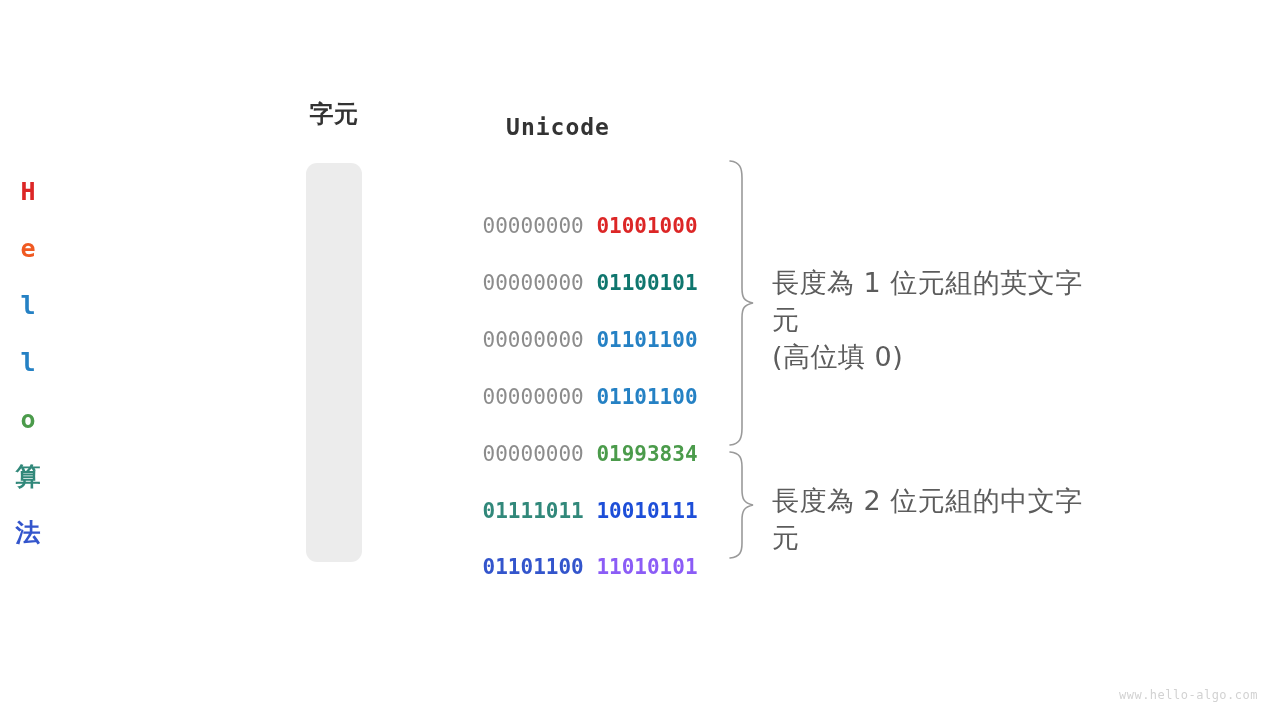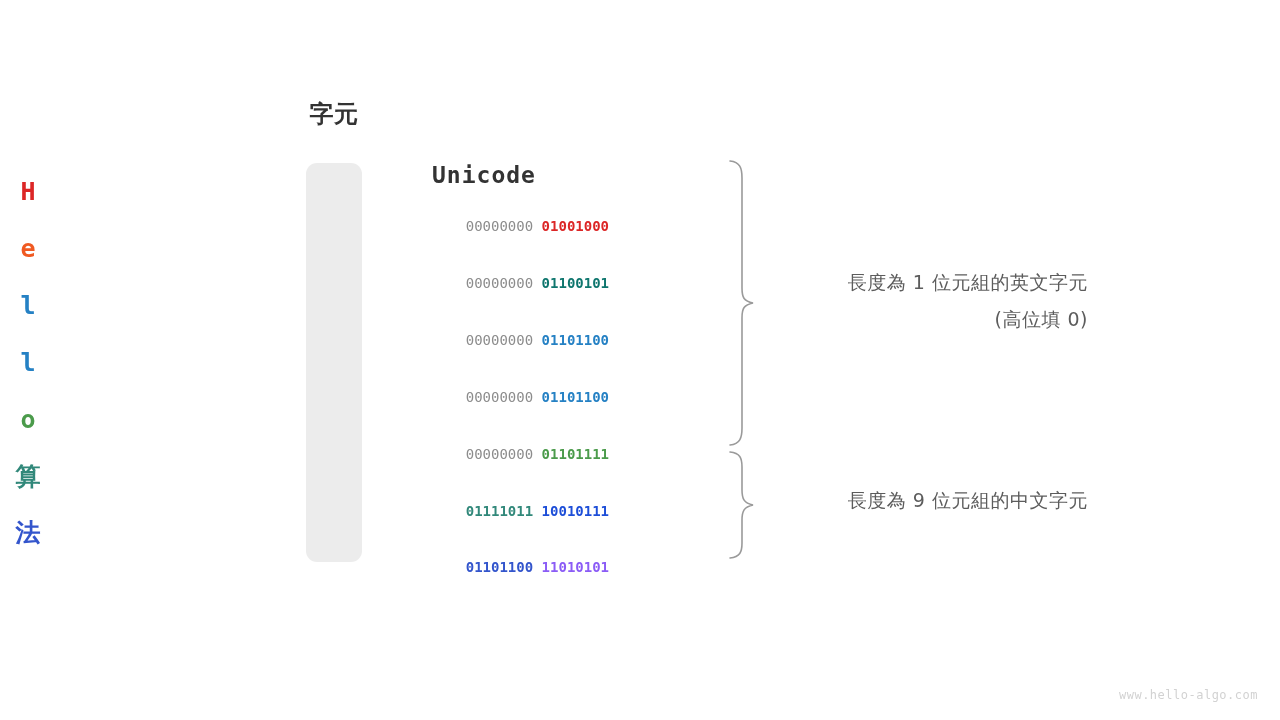--- a/index.html
+++ b/index.html
@@ -35,27 +35,26 @@
     font-size: 24px;
     font-weight: 700;
     color: #333333;
     letter-spacing: 0.5px;
   }
   .hdr-unicode {
     position: absolute;
     left: 432px;
     top: 114px;
     width: 252px;
-    text-align: left;
+    text-align: center;
     font-family: "DejaVu Sans Mono", "Liberation Mono", monospace;
     font-size: 23px;
     font-weight: 700;
     color: #333333;
     letter-spacing: 1px;
-    margin-top: 48px;
   }
 
   
   .char-column {
     position: absolute;
     left: 306px;
     top: 163px;
     width: 56px;
     height: 399px;
     background: #ececec;
@@ -79,23 +78,23 @@
     font-size: 25px;
   }
 
   
   .bin-row {
     position: absolute;
     left: 432px;
     width: 252px;
     height: 34px;
     line-height: 34px;
-    text-align: left;
-    font-family: "DejaVu Sans Mono", "Liberation Mono", monospace;
-    font-size: 14px;
+    text-align: right;
+    font-family: "DejaVu Sans Mono", "Liberation Mono", monospace;
+    font-size: 21px;
     font-weight: 700;
     white-space: pre;
     letter-spacing: 0px;
   }
   .bin-hi-pad {
     color: #8c8c8c;
     font-weight: 400;
   }
   .bin-hi-on {
     font-weight: 700;
@@ -106,24 +105,24 @@
 
   
   .brace-svg {
     position: absolute;
     overflow: visible;
   }
 
   
   .annot {
     position: absolute;
-    text-align: right;
+    text-align: left;
     color: #5c5c5c;
     font-family: "DejaVu Sans", "Liberation Sans", sans-serif;
-    font-size: 19px;
+    font-size: 27px;
     line-height: 37px;
     letter-spacing: 0.5px;
   }
 
   
   .watermark {
     position: absolute;
     right: 22px;
     bottom: 18px;
     font-family: "DejaVu Sans Mono", "Liberation Mono", monospace;
@@ -156,21 +155,21 @@
   <div class="bin-row" style="top: 232px;">
     <span class="bin-hi bin-hi-pad" style="color: rgb(140, 140, 140);">00000000</span><span> </span><span class="bin-lo" style="color: #0f766e;">01100101</span>
   </div>
   <div class="bin-row" style="top: 289px;">
     <span class="bin-hi bin-hi-pad" style="color: rgb(140, 140, 140);">00000000</span><span> </span><span class="bin-lo" style="color: rgb(37, 129, 196);">01101100</span>
   </div>
   <div class="bin-row" style="top: 346px;">
     <span class="bin-hi bin-hi-pad" style="color: rgb(140, 140, 140);">00000000</span><span> </span><span class="bin-lo" style="color: rgb(37, 129, 196);">01101100</span>
   </div>
   <div class="bin-row" style="top: 403px;">
-    <span class="bin-hi bin-hi-pad" style="color: rgb(140, 140, 140);">00000000</span><span> </span><span class="bin-lo" style="color: rgb(75, 155, 75);">01101111</span>
+    <span class="bin-hi bin-hi-pad" style="color: rgb(140, 140, 140);">00000000</span><span> </span><span class="bin-lo" style="color: rgb(75, 155, 75);">01993834</span>
   </div>
   <div class="bin-row" style="top: 460px;">
     <span class="bin-hi bin-hi-on" style="color: rgb(49, 136, 122);">01111011</span><span> </span><span class="bin-lo" style="color: #1d4ed8;">10010111</span>
   </div>
   <div class="bin-row" style="top: 516px;">
     <span class="bin-hi bin-hi-on" style="color: rgb(51, 85, 204);">01101100</span><span> </span><span class="bin-lo" style="color: #8b5cf6;">11010101</span>
   </div>
 
   <svg class="brace-svg" style="left:722px; top:158px;" width="36" height="290" viewBox="0 0 36 290">
     <path d="M 8 3
@@ -191,18 +190,18 @@
              L 20 94
              C 20 103, 18 108, 8 109" fill="none" stroke="#9a9a9a" stroke-width="1.6" stroke-linecap="round"></path>
   </svg>
 
   <div class="annot" style="left:772px; top:264px; width:316px;">
     <div>長度為 1 位元組的英文字元</div>
     <div>(高位填 0)</div>
   </div>
 
   <div class="annot" style="left:772px; top:482px; width:316px;">
-    <div>長度為 9 位元組的中文字元</div>
+    <div>長度為 2 位元組的中文字元</div>
   </div>
 
   <div class="watermark">www.hello-algo.com</div>
 
 </div>
 
 </body></html>

